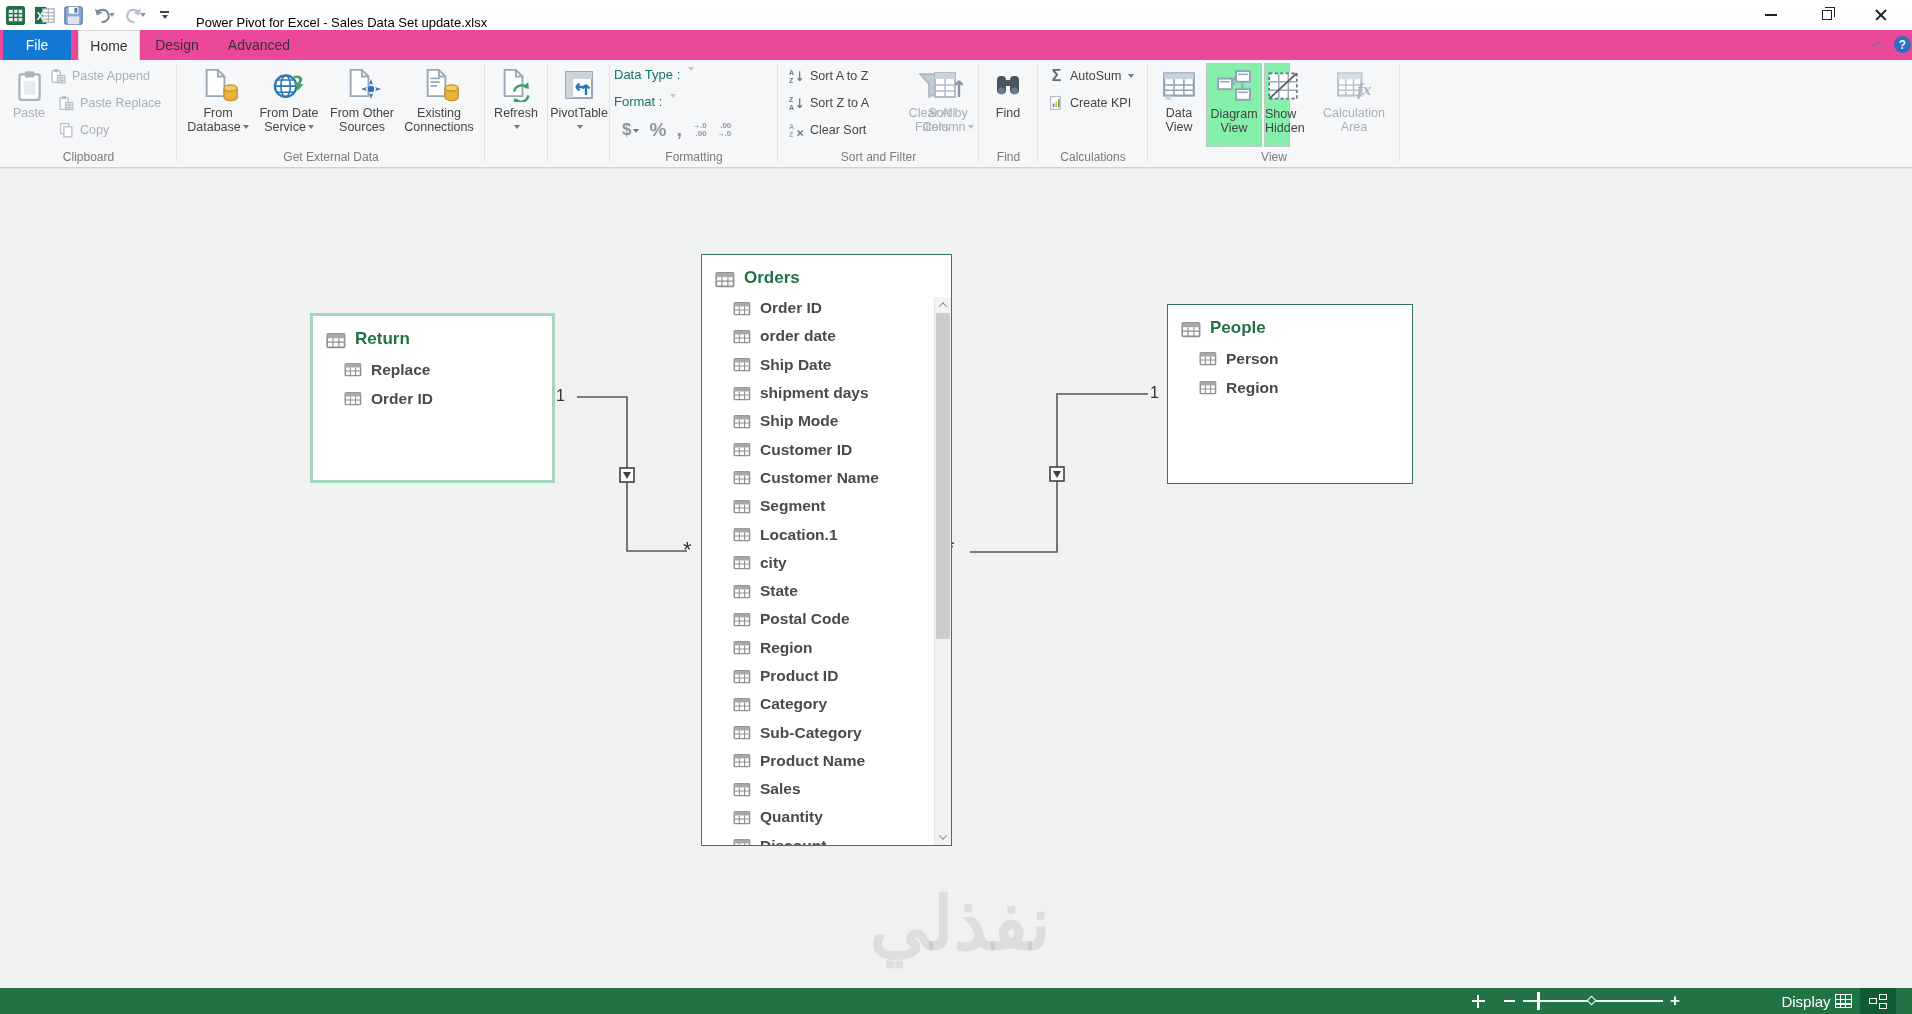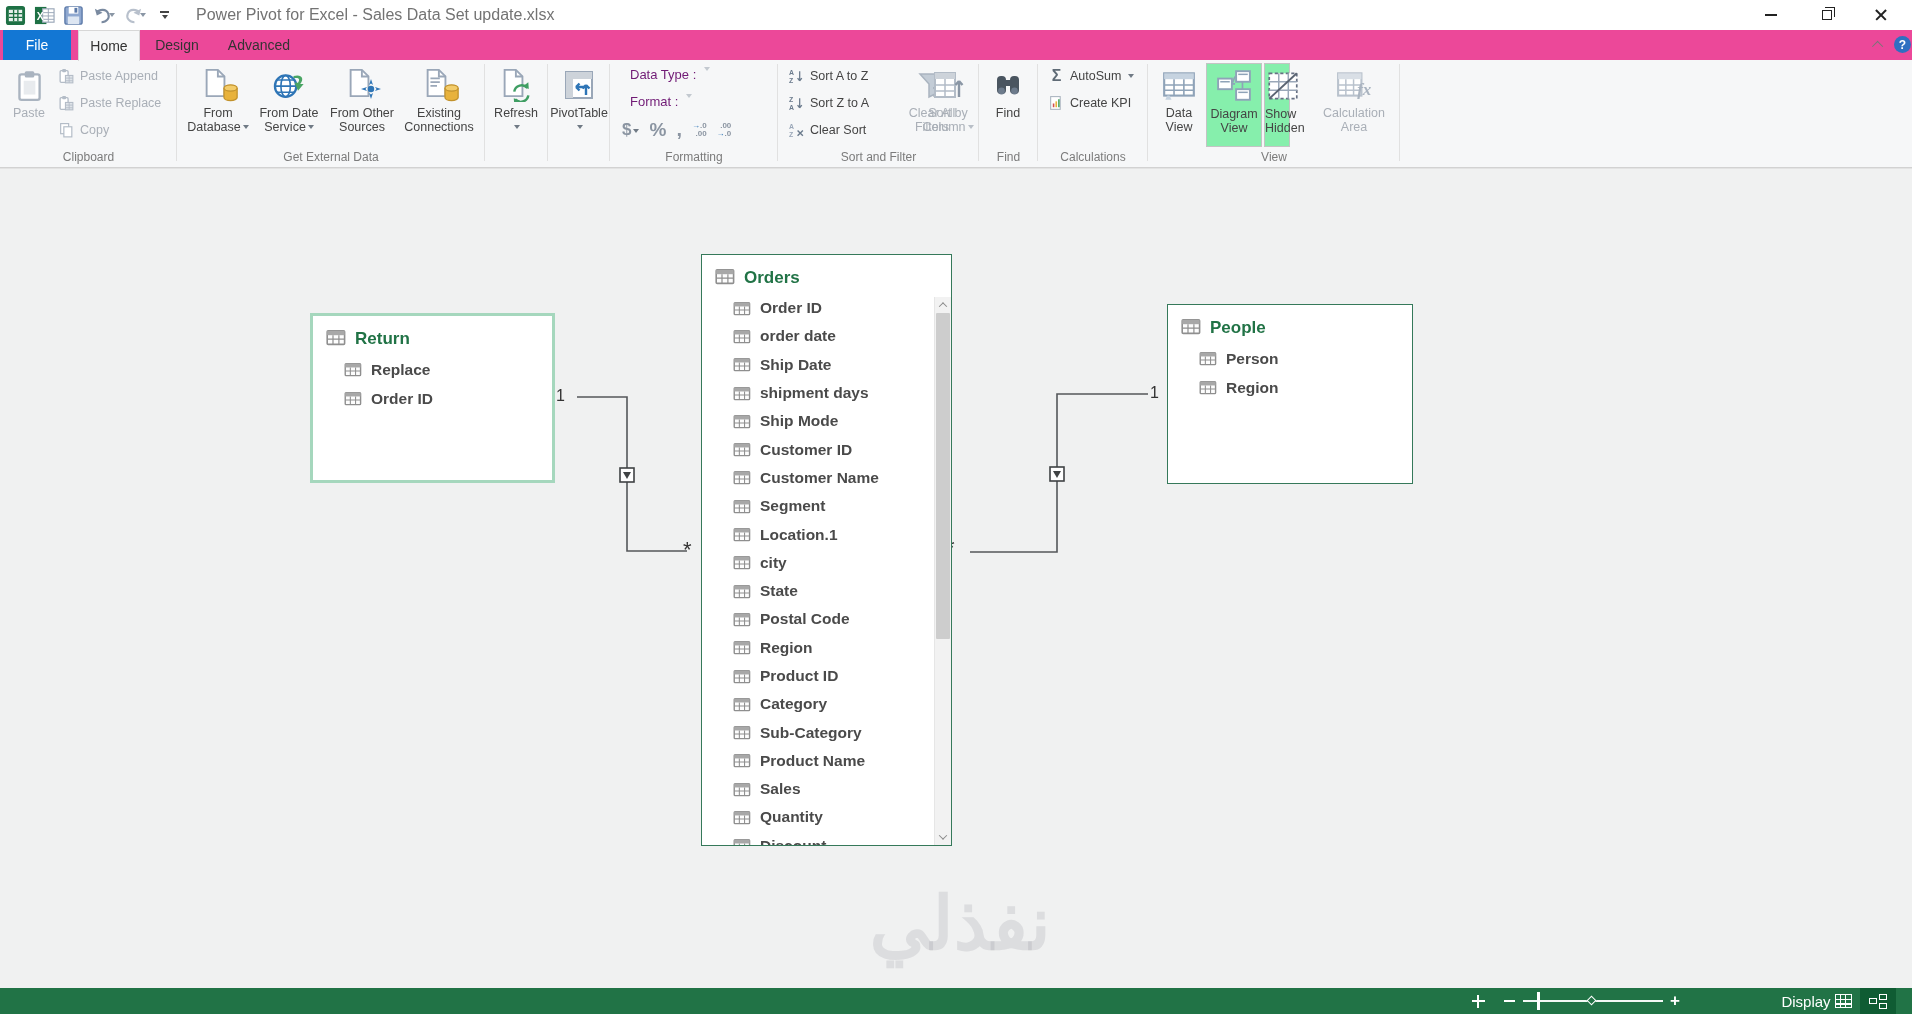--- a/index.html
+++ b/index.html
@@ -8,21 +8,21 @@
   .root { position:absolute; inset:0; width:1912px; height:1014px; background:#fff; }
 
   
   .titlebar { position:absolute; top:0; left:0; width:100%; height:30px; background:#ffffff; }
   .qat { position:absolute; left:0; top:0; height:30px; display:flex; align-items:center; gap:8px; padding-left:5px; }
   .qicon { width:21px; height:21px; display:inline-block; }
   .qcaret { width:0; height:0; border-left:3.5px solid transparent; border-right:3.5px solid transparent; border-top:4px solid #8a96a5; display:inline-block; margin-left:-4px; }
   .qat-dd { display:flex; flex-direction:column; align-items:center; margin-left:6px; }
   .qat-dd .bar { width:9px; height:1.5px; background:#444; margin-bottom:2px; }
   .qat-dd .tri { width:0;height:0;border-left:3.5px solid transparent;border-right:3.5px solid transparent;border-top:4px solid #444; }
-  .title-text { position:absolute; left:196px; top:6px; font-size:16px; color:#737373; white-space:nowrap; }
+  .title-text { position:absolute; left:196px; top:15px; font-size:13px; color:#000000; white-space:nowrap; }
   .wbtn { position:absolute; top:0; width:46px; height:30px; display:flex; align-items:center; justify-content:center; }
   .wbtn-min { right:118px; } .wbtn-res { right:62px; } .wbtn-close { right:8px; }
   .min-glyph { width:12px; height:1.5px; background:#222; }
   .res-glyph { width:10px; height:10px; border:1.3px solid #222; position:relative; background:#fff; }
   .res-glyph::before { content:""; position:absolute; left:2px; top:-4px; width:9px; height:9px; border-top:1.3px solid #222; border-right:1.3px solid #222; }
   .close-glyph { position:relative; width:14px; height:14px; }
   .close-glyph::before,.close-glyph::after { content:""; position:absolute; left:0; top:6px; width:14px; height:1.6px; background:#222; }
   .close-glyph::before { transform:rotate(45deg);} .close-glyph::after { transform:rotate(-45deg);}
 
   
@@ -43,35 +43,35 @@
   .glabel { position:absolute; top:90px; left:0; width:100%; text-align:center; font-size:12px; color:#7b7b7b; white-space:nowrap; }
   .bigbtn { position:absolute; top:3px; height:84px; text-align:center; line-height:13.5px; cursor:default; }
   .bigbtn .bicon { display:block; margin:3px auto 3px auto; width:34px; height:38px; }
   .smallrow { position:absolute; height:22px; display:flex; align-items:center; gap:5px; white-space:nowrap; }
   .sicon { width:17px; height:17px; flex:0 0 auto; }
   .disabled { color:#a9afb7; }
   .caret-dn { width:0; height:0; border-left:3.5px solid transparent; border-right:3.5px solid transparent; border-top:4px solid #707a85; display:inline-block; vertical-align:middle; margin-left:2px; }
   .disabled .caret-dn { border-top-color:#b9bfc7; }
   .selbtn { background:#86efac; border:1px solid #c3c4c4; }
 
-  .fmt-row { position:absolute; left:20px; font-size:13px; color:#701a75; display:flex; align-items:flex-start; gap:6px; }
+  .fmt-row { position:absolute; left:4px; font-size:13px; color:#0f766e; display:flex; align-items:flex-start; gap:6px; }
   .fmt-icons { position:absolute; left:12px; top:58px; display:flex; align-items:center; gap:10px; color:#8b95a2; font-weight:bold; }
   .fmt-icons .cur { font-size:17px; }
   .fmt-icons .pct { font-size:19px; }
   .fmt-icons .com { font-size:20px; }
   .decbtn { font-size:8px; line-height:8px; color:#8b95a2; text-align:right; font-weight:bold; }
   .decbtn .arr { color:#2e75b6; }
 
   .vlabel2 { display:block; }
 
   
   .canvas { position:absolute; top:168px; left:0; width:1912px; height:820px; background:#f0f1f1; border-top:1px solid #e3e3e3; overflow:hidden; }
   .dtable { position:absolute; background:#fff; border:1px solid #35795a; overflow:hidden; }
   .dtable.sel { border:3px solid #a5d7bd; }
-  .dhead { display:flex; align-items:flex-start; gap:9px; padding:13px 0 6px 13px; }
+  .dhead { display:flex; align-items:flex-end; gap:9px; padding:13px 0 6px 13px; }
   .dname { color:#217346; font-weight:bold; font-size:17px; }
   .hicon { width:20px; height:17px; }
   .dfield { display:flex; align-items:center; gap:9px; padding-left:31px; font-weight:bold; font-size:15.5px; color:#4a4a4a; }
   .rt .dfield, .pp .dfield { height:29px; }
   .od .dfield { height:28.3px; }
   .ficon { width:18px; height:15px; flex:0 0 auto; }
 
   
   .oscroll { position:absolute; top:42px; right:0; bottom:0; width:17px; background:#f2f2f2; border-left:1px solid #e6e6e6; }
   .sarrow { position:absolute; left:0; width:16px; height:16px; display:flex; align-items:center; justify-content:center; background:#f2f2f2; }
@@ -322,21 +322,21 @@
 
   <div class="ribbon">
 
     <div class="rgroup" style="left:0;width:177px">
       <div class="bigbtn disabled" style="left:6px;width:46px">
         <svg class="bicon">
             <use href="#i-clipboard"></use>
           </svg>
         <span>Paste</span>
       </div>
-      <div class="smallrow disabled" style="left:58px;top:5px">
+      <div class="smallrow disabled" style="left:50px;top:5px">
         <svg class="sicon">
             <use href="#i-clip-small"></use>
           </svg>
         <span>Paste Append</span>
       </div>
       <div class="smallrow disabled" style="left:58px;top:32px">
         <svg class="sicon">
             <use href="#i-clip-small"></use>
           </svg>
         <span>Paste Replace</span>

